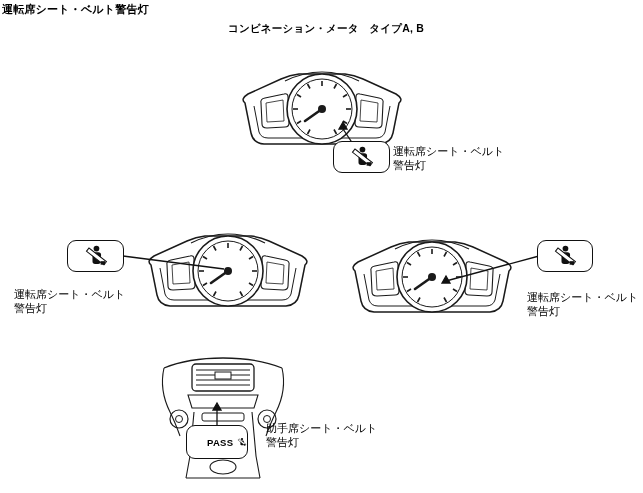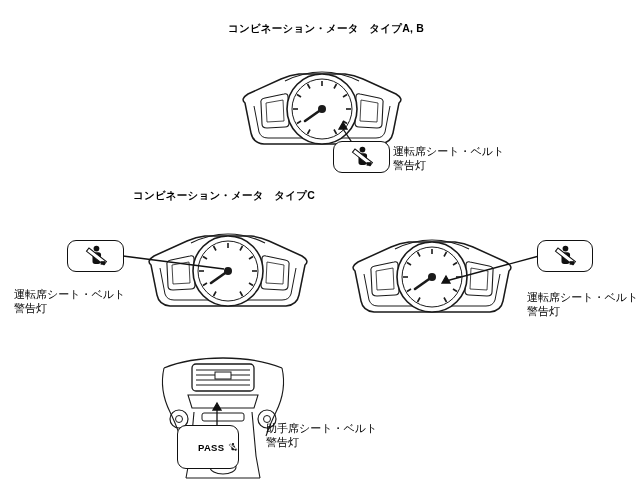--- a/index.html
+++ b/index.html
@@ -110,23 +110,23 @@
       <path d="M94,56 L98,100 L102,122" stroke-width="1.1"></path>
       <line x1="28" y1="122" x2="102" y2="122" stroke-width="1.1"></line>
       <rect x="44" y="57" width="42" height="8" rx="2" stroke-width="1"></rect>
       <ellipse cx="65" cy="111" rx="13" ry="7" stroke-width="1.1"></ellipse>
     </g>
   </defs>
 </svg>
 
 <div class="canvas">
 
+  <div class="heading" style="left:2px; top:2px;">運転席シート・ベルト警告灯</div>
 
   <div class="caption" style="left:228px; top:22px;">コンビネーション・メータ　タイプA, B</div>
-  <div class="caption" style="left:133px; top:189px;">コンビネーション・メータ　タイプC</div>
 
   <svg class="cluster" style="left:232px; top:58px;" width="180" height="96" viewBox="0 0 180 96">
     <use href="#cluster-sym"></use>
   </svg>
   <svg class="cluster" style="left:138px; top:220px;" width="180" height="96" viewBox="0 0 180 96">
     <use href="#cluster-sym"></use>
   </svg>
   <svg class="cluster" style="left:342px; top:226px;" width="180" height="96" viewBox="0 0 180 96">
     <use href="#cluster-sym"></use>
   </svg>
@@ -155,21 +155,21 @@
   <div class="callout-box" style="left:67px; top:240px; width:57px; height:32px;">
     <svg class="belt-icon" viewBox="0 0 26 26">
       <use href="#belt-sym"></use>
     </svg>
   </div>
   <div class="callout-box" style="left:537px; top:240px; width:56px; height:32px;">
     <svg class="belt-icon" viewBox="0 0 26 26">
       <use href="#belt-sym"></use>
     </svg>
   </div>
-  <div class="callout-box" style="left:177px; top:425px; width:62px; height:44px;padding-left:20px;">
+  <div class="callout-box" style="left:186px; top:425px; width:62px; height:34px;padding-left:20px;">
     <span class="pass-text">PASS</span>
     <svg class="belt-icon" style="width:22px;height:22px;" viewBox="0 0 26 26">
       <use href="#belt-sym"></use>
     </svg>
   </div>
 
   <div class="callout-label" style="left:393px; top:144px;">
     <div>運転席シート・ベルト</div>
     <div>警告灯</div>
   </div>

